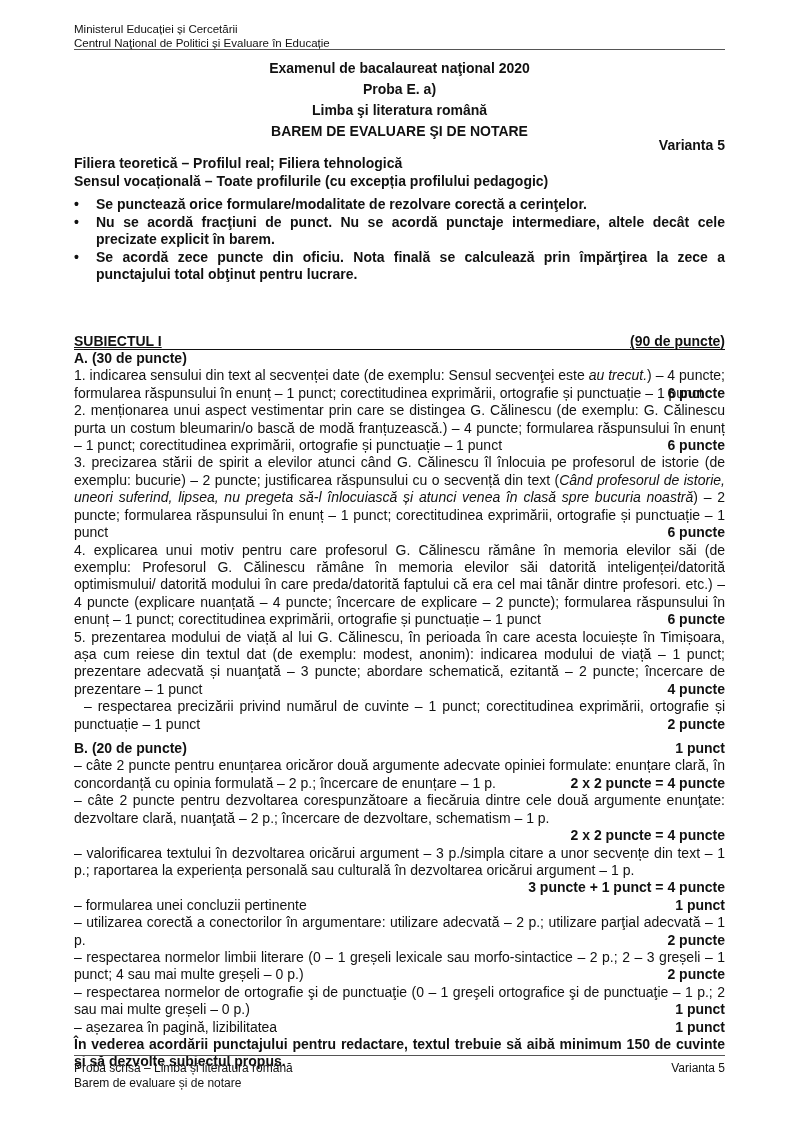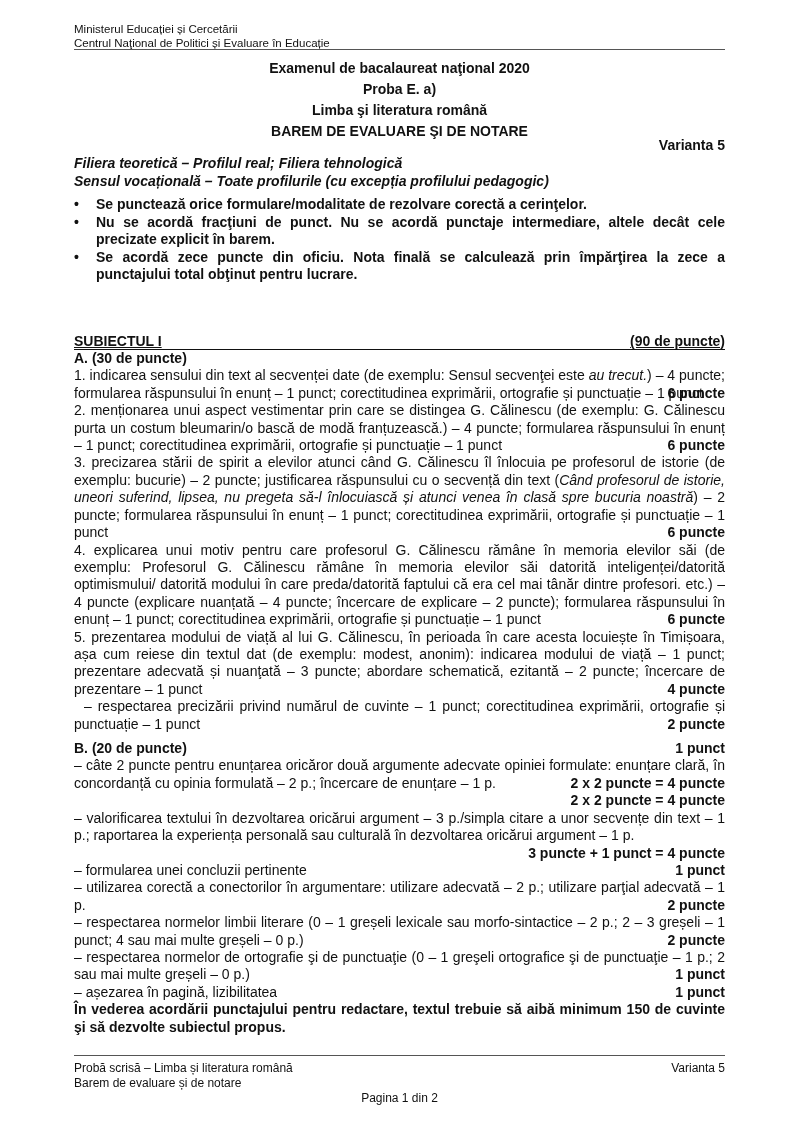--- a/index.html
+++ b/index.html
@@ -7,21 +7,21 @@
     width: 800px; height: 1132px; position: relative; overflow: hidden;
     font-family: "Liberation Sans", sans-serif; color: #111111;
   }
   .page { position: absolute; left: 74px; top: 0; width: 651px; }
   .hdr { text-align: left; font-size: 11.5px; line-height: 14px; }
   .hdr-top { position: absolute; left: 0; top: 22px; width: 651px; }
   .hrule { position: absolute; left: 0; width: 651px; height: 0; border-top: 1.3px solid #555; }
   .title { text-align: center; font-weight: bold; font-size: 14px; line-height: 21px; }
   .titles { position: absolute; top: 58px; left: 0; width: 651px; }
   .variant { position: absolute; top: 137px; right: 0; font-weight: bold; font-size: 14px; }
-  .filiere { position: absolute; top: 154px; left: 0; font-style: italic; font-weight: bold; font-size: 14px; line-height: 18px; }
+  .filiere { position: absolute; top: 154px; left: 0; font-weight: bold; font-size: 14px; line-height: 18px; }
   .rules { position: absolute; top: 196px; left: 0; width: 651px; font-weight: bold; font-size: 14px; line-height: 17.5px; }
   .rule { display: flex; }
   .rule .bullet { width: 22px; flex: none; }
   .rule .txt { flex: 1; text-align: justify; }
   .body { position: absolute; top: 285px; left: 0; width: 651px; font-size: 14px; line-height: 17.4px; margin-top: 48px; }
   .subj { display: flex; justify-content: space-between; font-weight: bold; border-bottom: 1.3px solid #111; line-height: 16px; }
   .subj span { text-decoration: underline; }
   .sect { font-weight: bold; }
   .item { text-align: justify; }
   .item i { font-style: italic; }
@@ -114,20 +114,21 @@
     <div class="sect sectB">B. (20 de puncte)</div>
 
     <div class="item">
       <div class="right" style="margin-top:-17.4px">1 punct</div>
     </div>
     <div class="item">
       <span>– câte 2 puncte pentru enunțarea oricăror două argumente adecvate opiniei formulate: enunțare clară, în concordanță cu opinia formulată – 2 p.; încercare de enunțare – 1 p.</span>
       <div class="right" style="margin-top:-17.4px">2 x 2 puncte = 4 puncte</div>
     </div>
     <div class="item">
+      <span>– câte 2 puncte pentru dezvoltarea corespunzătoare a fiecăruia dintre cele două argumente enunţate: dezvoltare clară, nuanţată – 2 p.; încercare de dezvoltare, schematism – 1 p.</span>
       <div class="right">2 x 2 puncte = 4 puncte</div>
     </div>
     <div class="item">
       <span>– valorificarea textului în dezvoltarea oricărui argument – 3 p./simpla citare a unor secvențe din text – 1 p.; raportarea la experiența personală sau culturală în dezvoltarea oricărui argument – 1 p.</span>
       <div class="right">3 puncte + 1 punct = 4 puncte</div>
     </div>
     <div class="item">
       <span>– formularea unei concluzii pertinente</span>
       <div class="right" style="margin-top:-17.4px">1 punct</div>
     </div>
@@ -151,15 +152,14 @@
     <div class="final">În vederea acordării punctajului pentru redactare, textul trebuie să aibă minimum 150 de cuvinte şi să dezvolte subiectul propus.</div>
   </div>
 
   <div class="hrule footer-rule"></div>
   <div class="footer">
     <div class="row">
       <span>Probă scrisă – Limba și literatura română</span>
       <span>Varianta 5</span>
     </div>
     <div>Barem de evaluare și de notare</div>
-    <div class="center">Pagina 1 din 2</div>
   </div>
 </div>
 
 </body></html>

